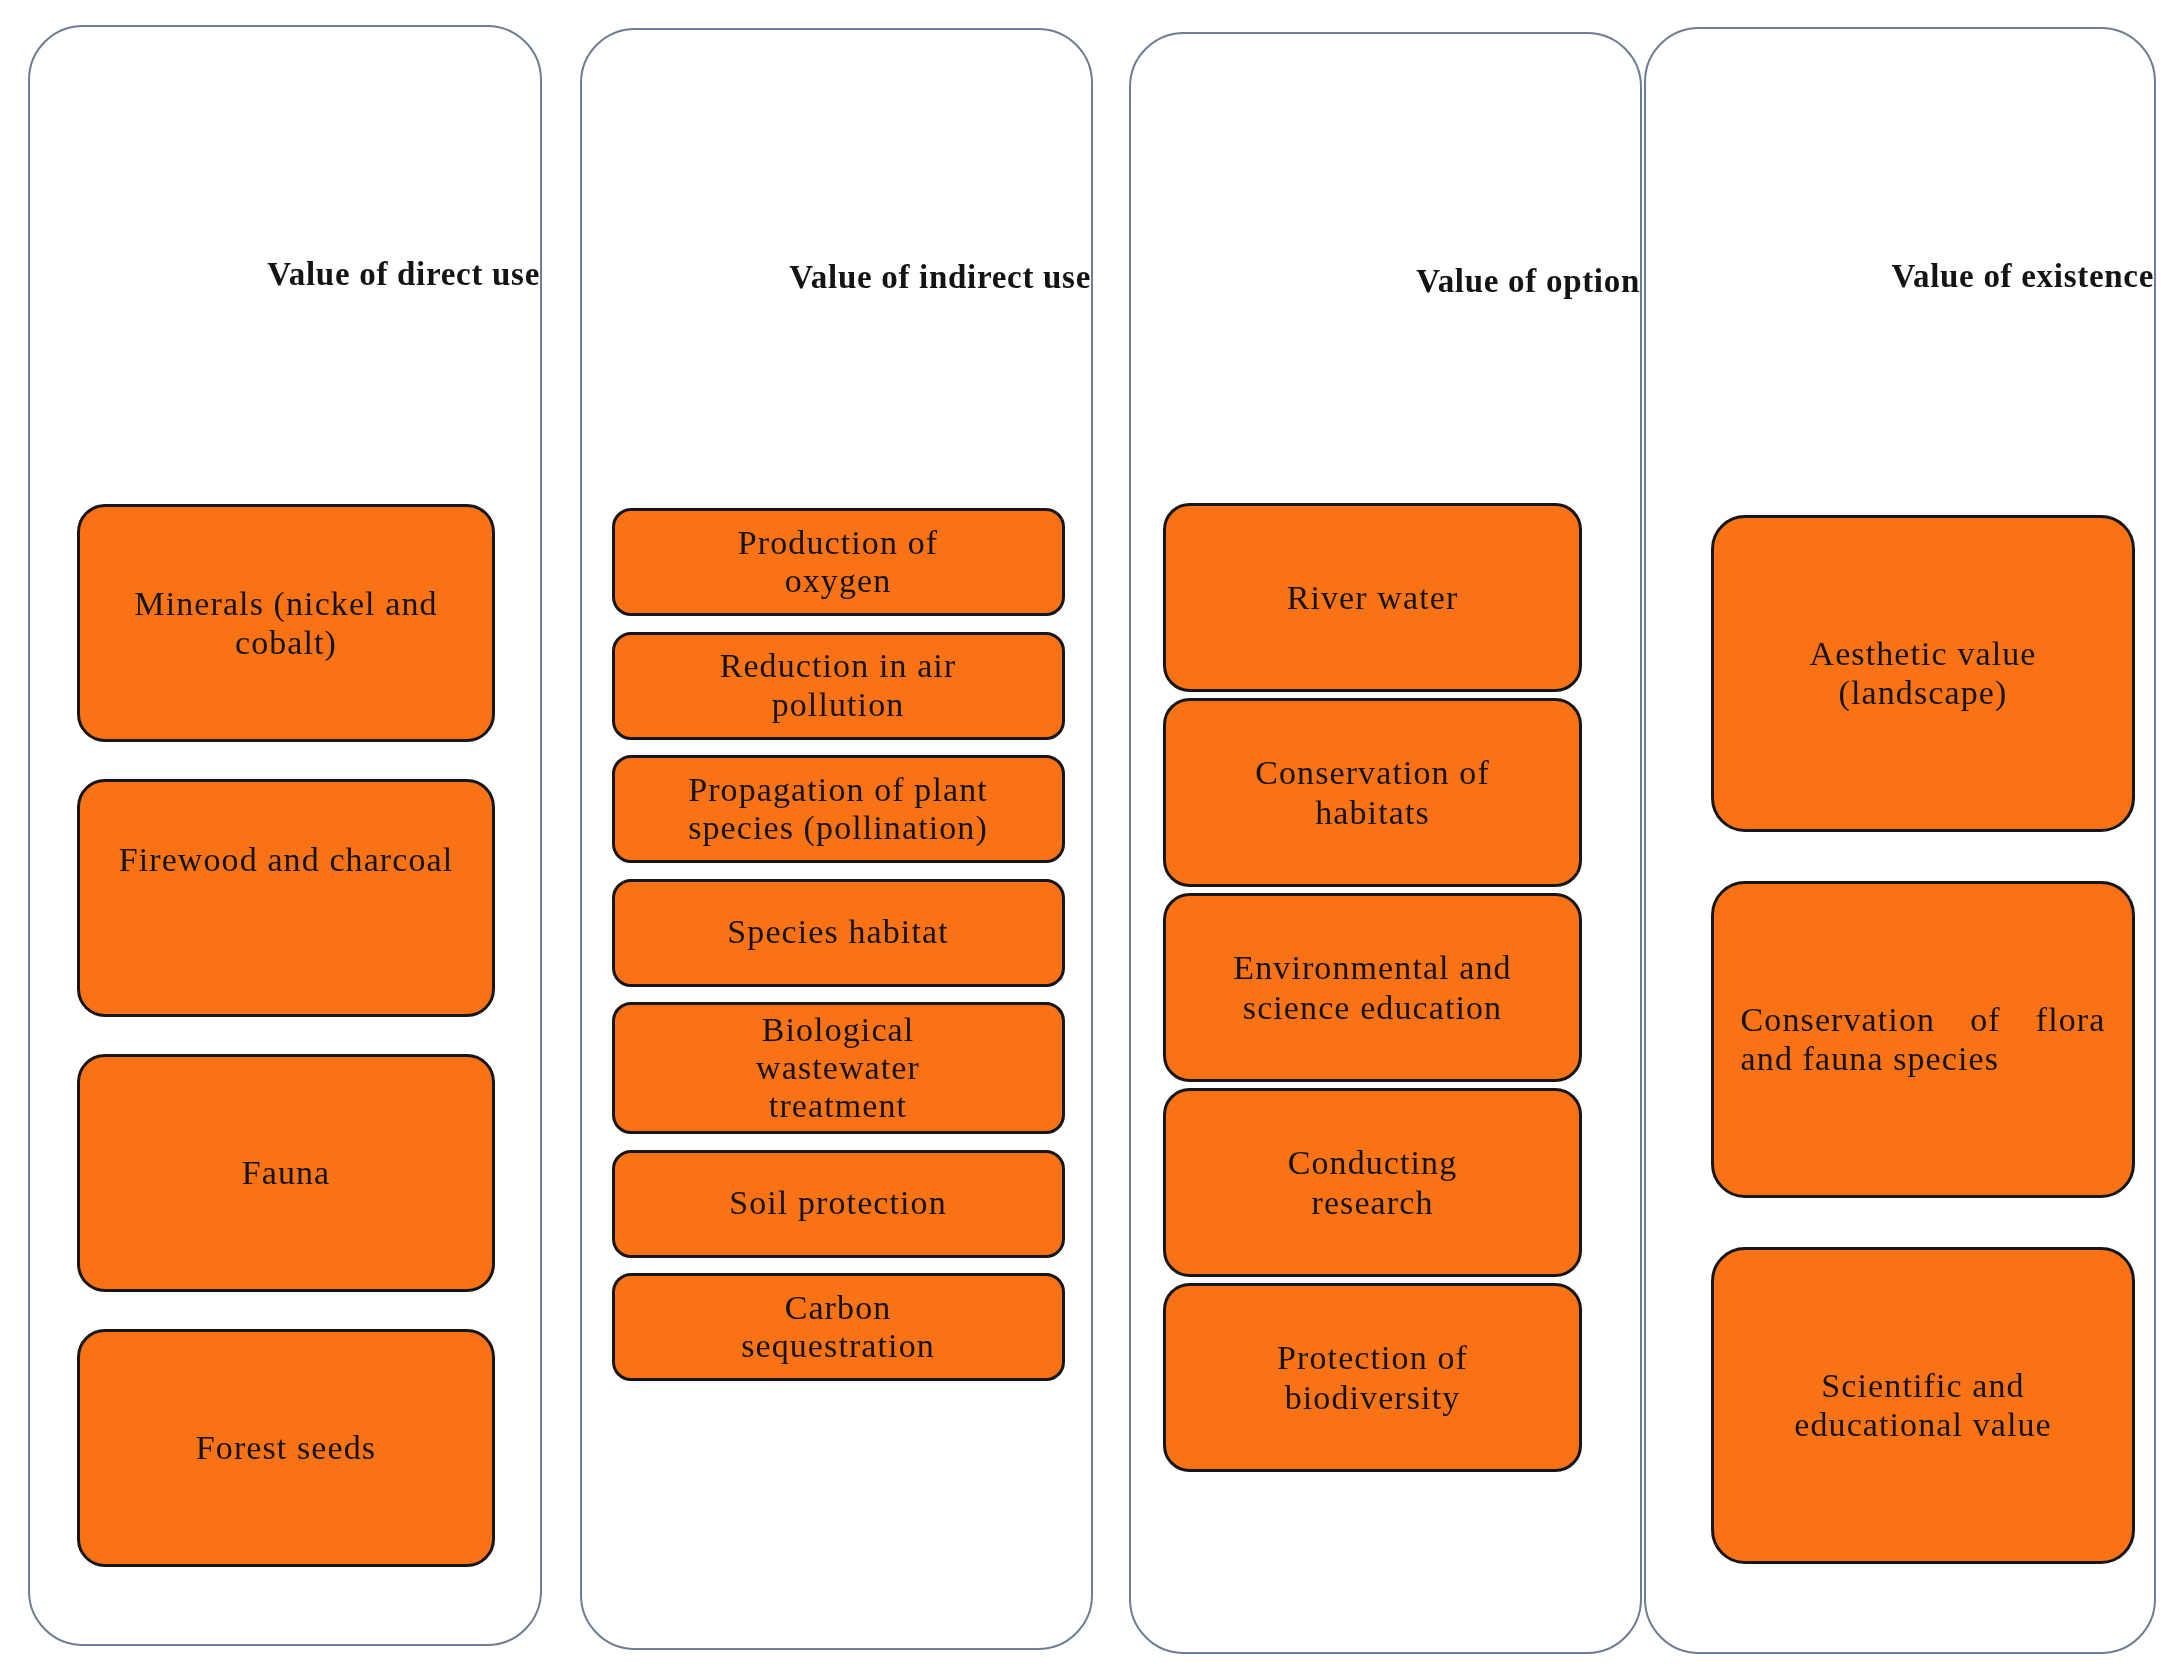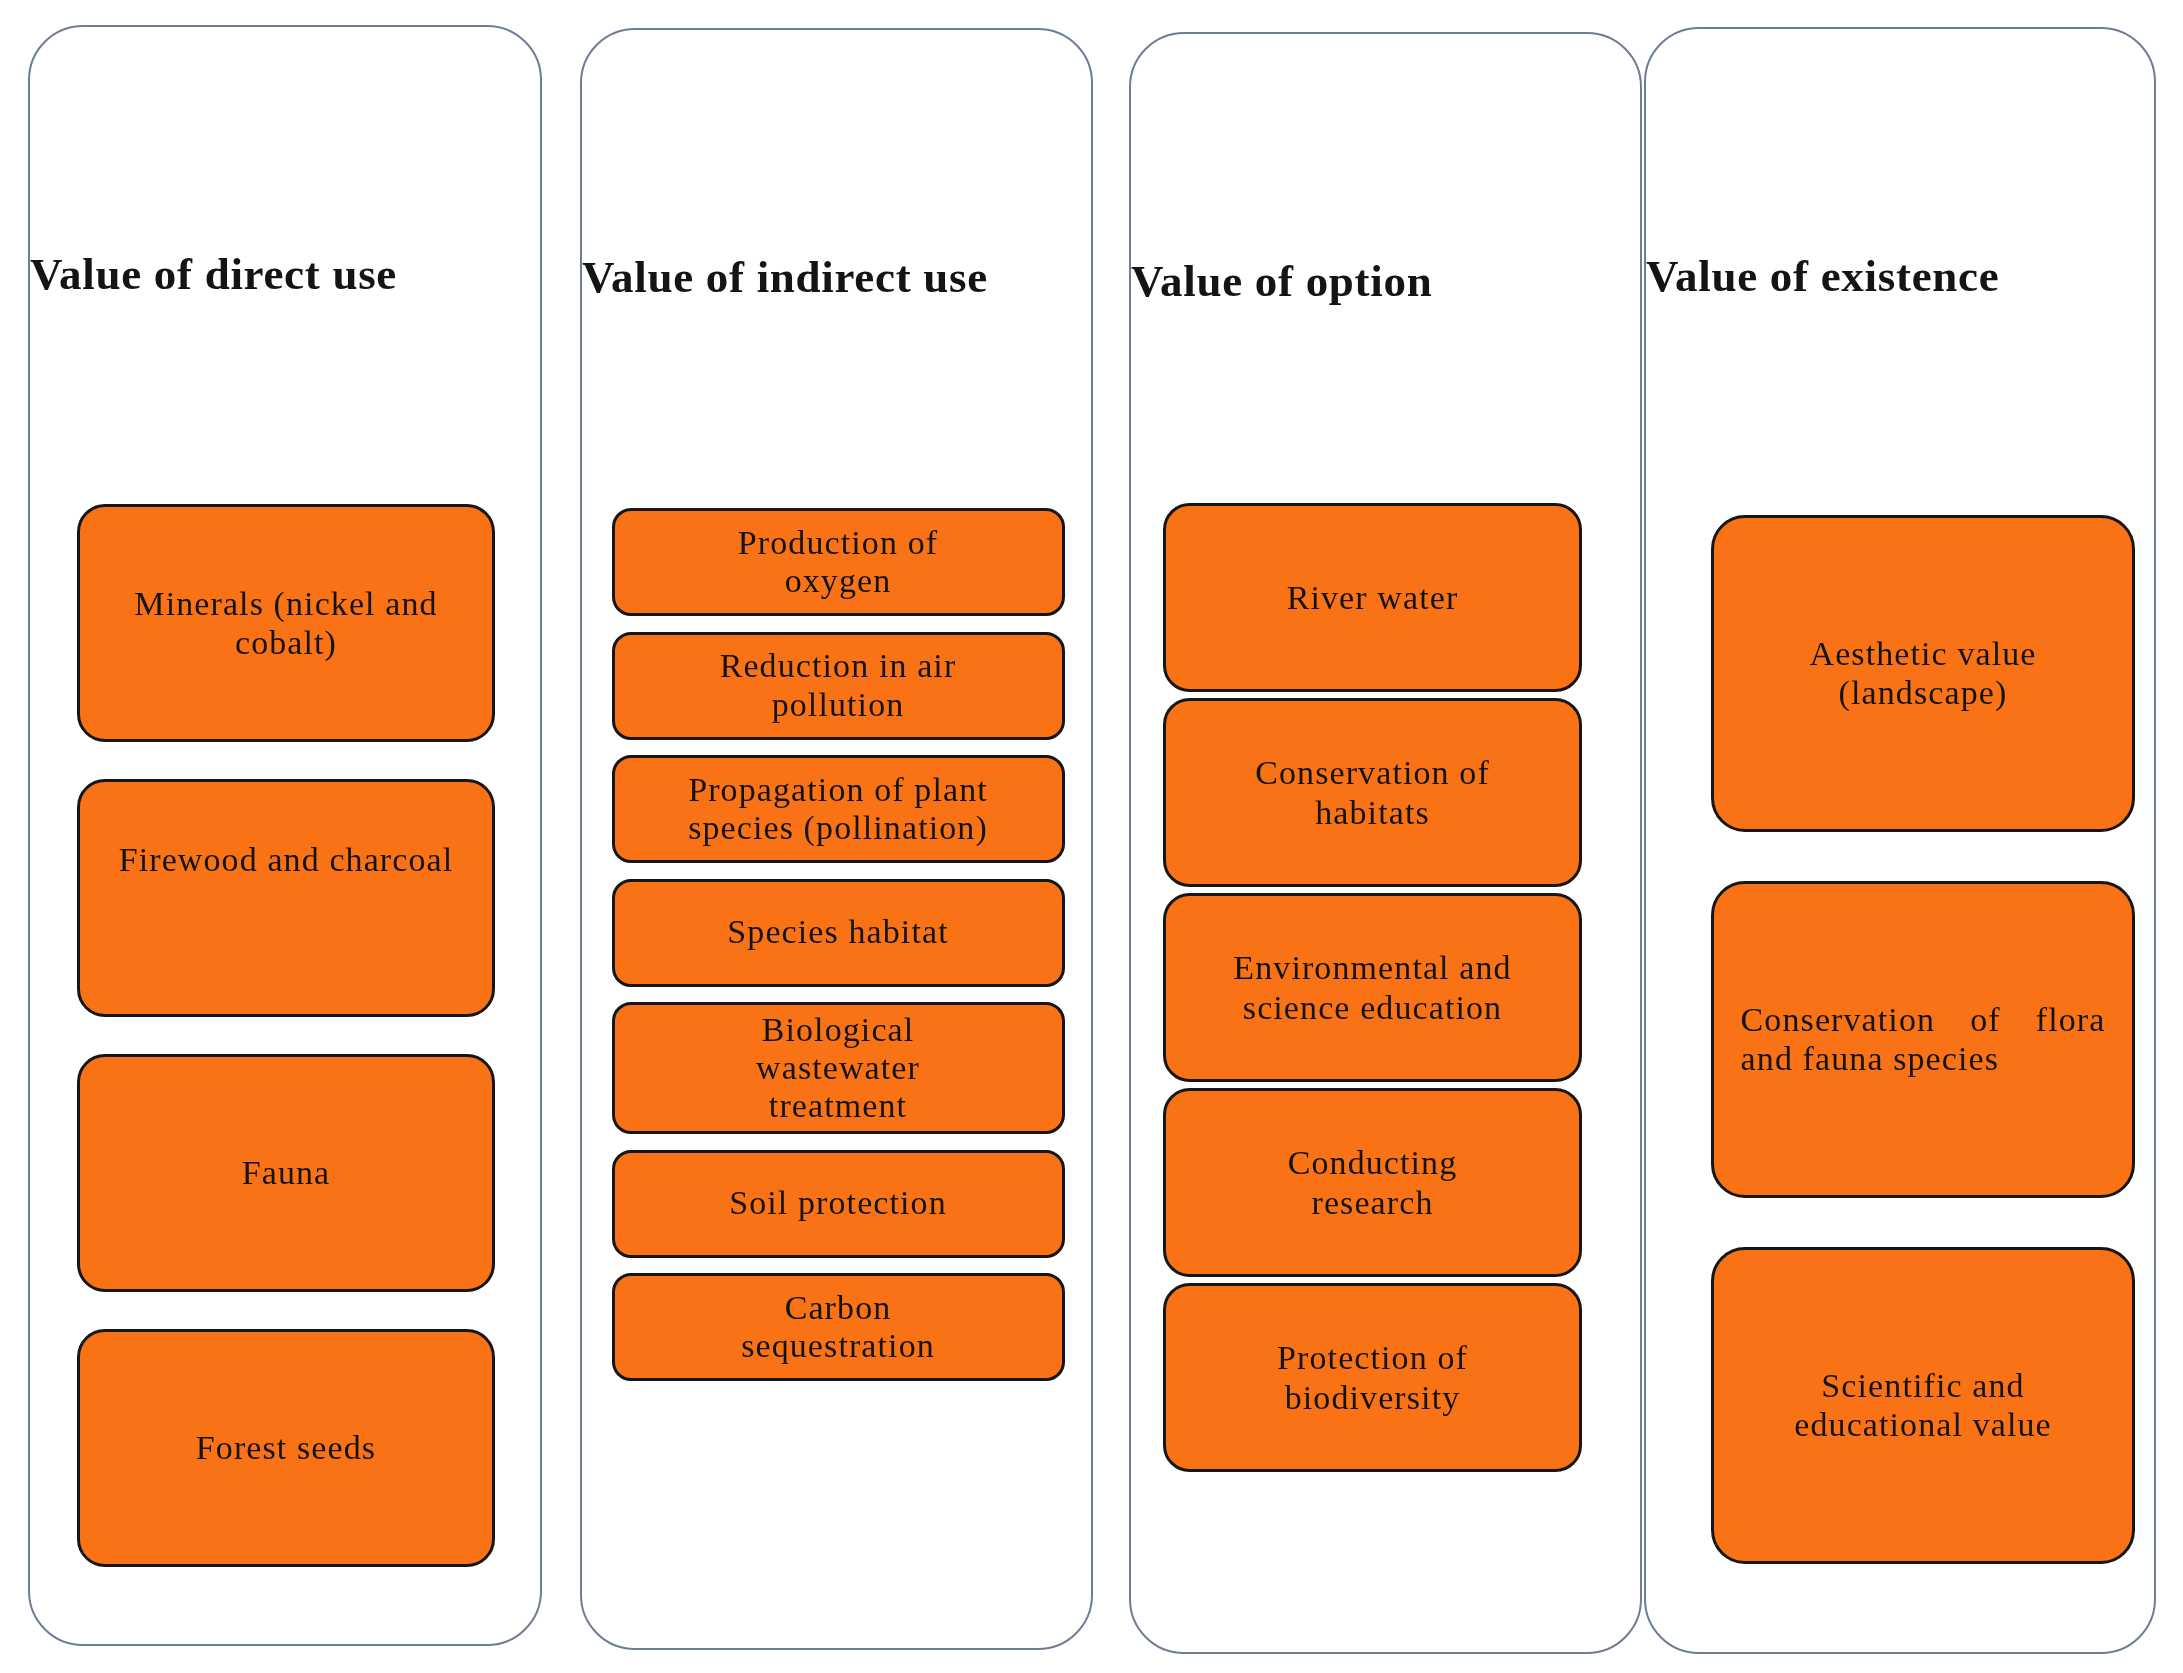--- a/index.html
+++ b/index.html
@@ -20,22 +20,22 @@
     background: #ffffff;
     border: 2.2px solid #6e7d96;
     border-radius: 55px;
   }
   .panel-title {
     position: absolute;
     top: 227px;
     left: 0;
     right: 0;
     margin: 0;
-    text-align: left;
-    font-size: 45px;
+    text-align: right;
+    font-size: 33px;
     font-weight: 700;
     line-height: 41px;
     letter-spacing: 0.7px;
     white-space: nowrap;
   }
   .stack {
     position: absolute;
     display: flex;
     flex-direction: column;
   }

